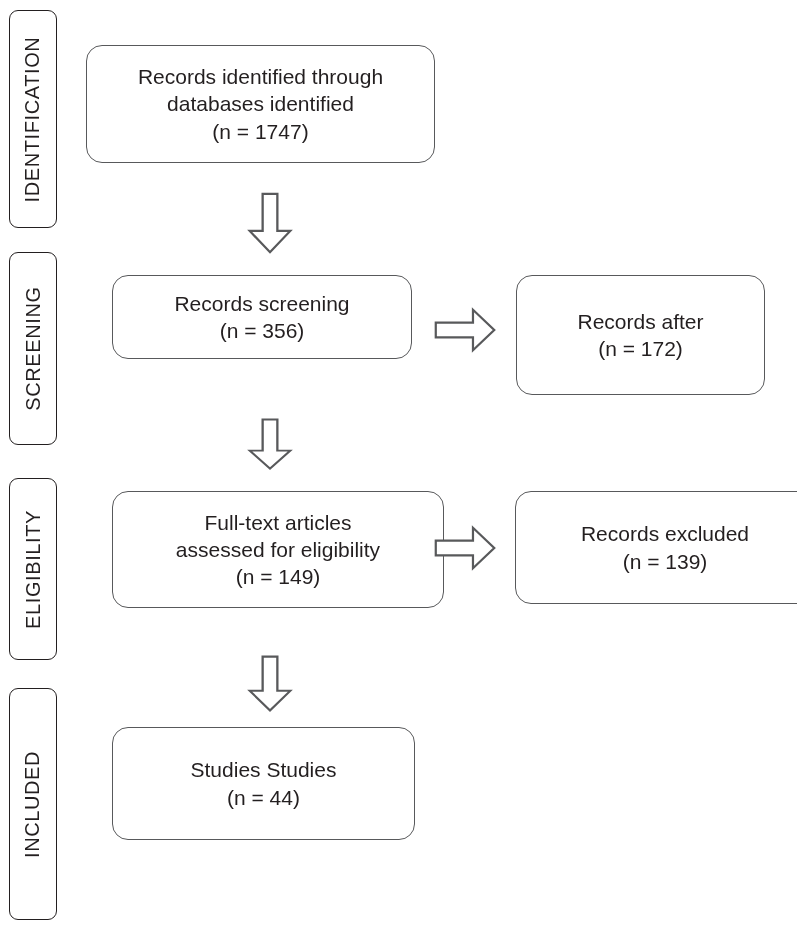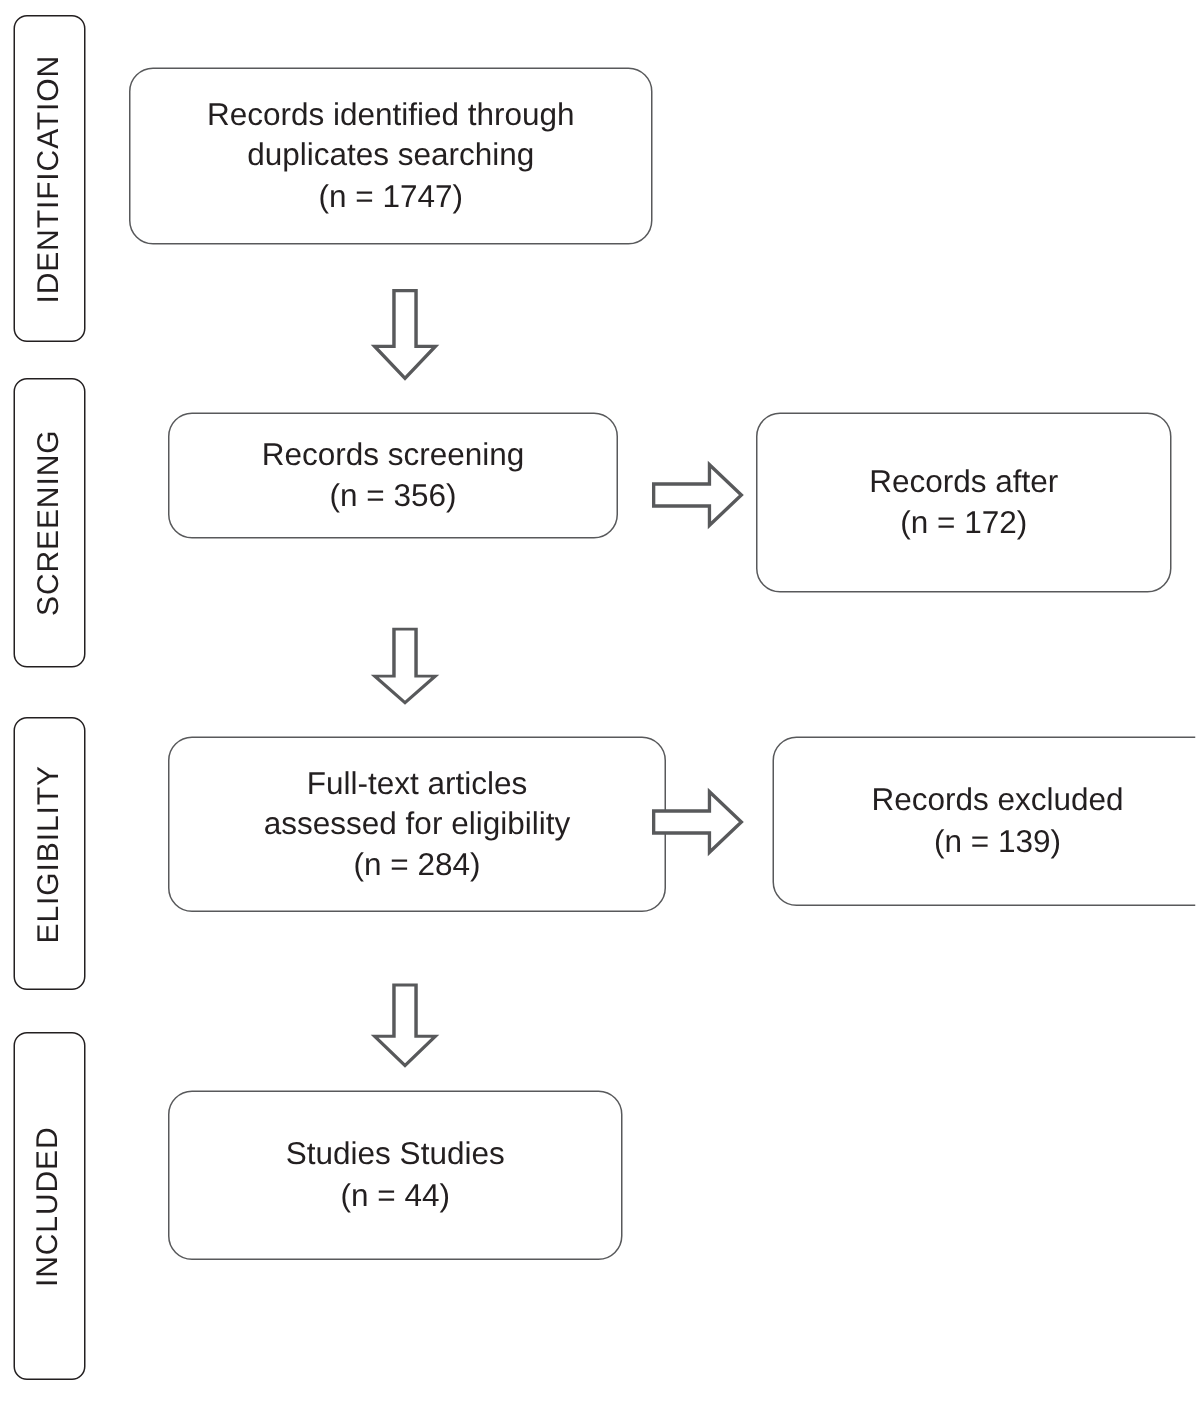--- a/index.html
+++ b/index.html
@@ -93,56 +93,56 @@
   <div class="stage-label" style="left:9px; top:478px; width:48px; height:182px;">
     <span class="stage-text">ELIGIBILITY</span>
   </div>
 
   <div class="stage-label" style="left:9px; top:688px; width:48px; height:232px;">
     <span class="stage-text">INCLUDED</span>
   </div>
 
   <div class="flow-box" style="left:86px; top:45px; width:349px; height:118px;">
     <span class="ln">Records identified through</span>
-    <span class="ln">duplicates searching</span>
+    <span class="ln">databases identified</span>
     <span class="ln">(n = 1747)</span>
   </div>
 
   <div class="arrow" style="left:247px; top:192px; width:46px; height:62px;">
     <svg viewBox="0 0 100 140" width="46" height="62" preserveAspectRatio="none">
       <polygon points="34,4 66,4 66,88 94,88 50,136 6,88 34,88"></polygon>
     </svg>
   </div>
 
   <div class="flow-box" style="left:112px; top:275px; width:300px; height:84px;">
     <span class="ln">Records screening</span>
     <span class="ln">(n = 356)</span>
   </div>
 
   <div class="arrow" style="left:434px; top:307px; width:62px; height:46px;">
     <svg viewBox="0 0 140 100" width="62" height="46" preserveAspectRatio="none">
       <polygon points="4,34 88,34 88,6 136,50 88,94 88,66 4,66"></polygon>
     </svg>
   </div>
 
-  <div class="flow-box" style="left:504px; top:275px; width:277px; height:120px;">
+  <div class="flow-box" style="left:516px; top:275px; width:249px; height:120px;">
     <span class="ln">Records after</span>
     <span class="ln">(n = 172)</span>
   </div>
 
   <div class="arrow" style="left:247px; top:418px; width:46px; height:52px;">
     <svg viewBox="0 0 100 140" width="46" height="52" preserveAspectRatio="none">
       <polygon points="34,4 66,4 66,88 94,88 50,136 6,88 34,88"></polygon>
     </svg>
   </div>
 
   <div class="flow-box" style="left:112px; top:491px; width:332px; height:117px;">
     <span class="ln">Full-text articles</span>
     <span class="ln">assessed for eligibility</span>
-    <span class="ln">(n = 284)</span>
+    <span class="ln">(n = 149)</span>
   </div>
 
   <div class="arrow" style="left:434px; top:525px; width:62px; height:46px;">
     <svg viewBox="0 0 140 100" width="62" height="46" preserveAspectRatio="none">
       <polygon points="4,34 88,34 88,6 136,50 88,94 88,66 4,66"></polygon>
     </svg>
   </div>
 
   <div class="flow-box" style="left:515px; top:491px; width:300px; height:113px;">
     <span class="ln">Records excluded</span>

